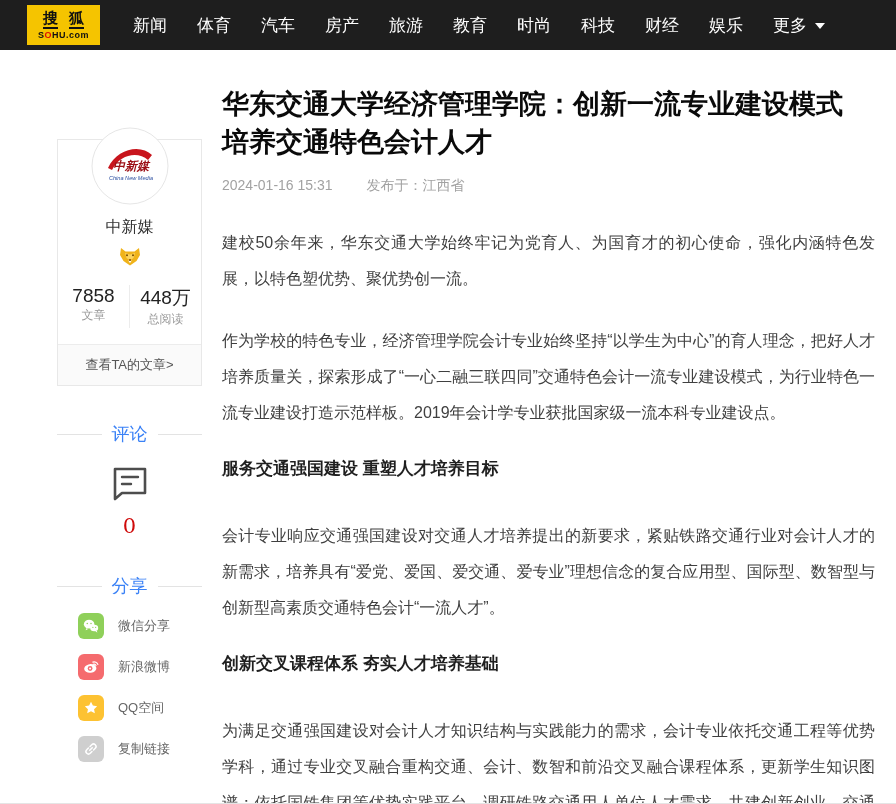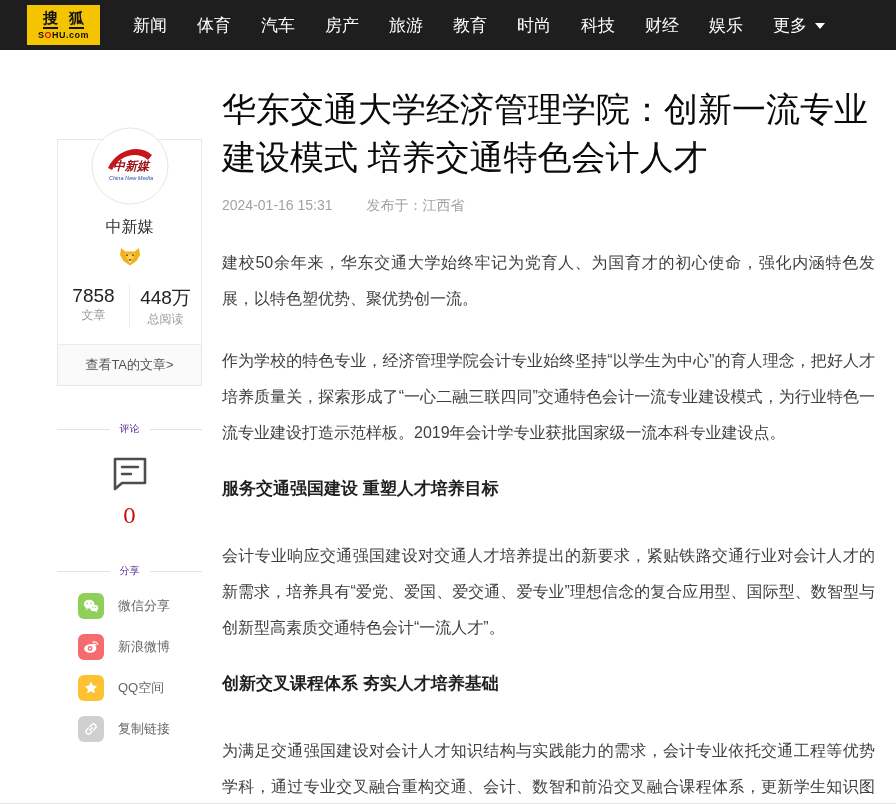--- a/index.html
+++ b/index.html
@@ -31,31 +31,31 @@
   .stats { display:flex; margin-top:15px; padding-bottom:16px; }
   .stat { flex:1; }
   .stat:first-child { border-right:1px solid #ececec; }
   .stat-value { font-size:19px; color:#222; }
   .stat-label { font-size:12px; color:#999; margin-top:0; }
   .card-footer { border-top:1px solid #ececec; background:#fafafa; padding:11px 0; font-size:13px; color:#555; cursor:pointer; }
 
   
   .side-divider { display:flex; align-items:center; margin-top:36px; }
   .side-divider .line { flex:1; height:1px; background:#e3e3e3; }
-  .side-divider .txt { padding:0 10px; font-size:10px; color:#4c1d95; }
+  .side-divider .txt { padding:0 10px; font-size:18px; color:#3b82f6; }
   .comment-block { text-align:center; }
   .comment-icon { margin-top:20px; cursor:pointer; display:inline-block; }
   .comment-count { margin-top:8px; font-size:21px; color:#cf0a0a; font-family:"DejaVu Serif",serif; }
   .share-list { margin-top:8px; padding-left:21px; }
   .share-item { display:flex; align-items:center; margin-top:15px; height:26px; cursor:pointer; }
   .share-badge { width:26px; height:26px; border-radius:6px; display:flex; align-items:center; justify-content:center; flex:0 0 26px; }
   .share-label { margin-left:14px; font-size:13px; color:#666; }
 
   
-  .article-title { font-size:34px; line-height:1.42; color:#0a0a0a; font-weight:normal; }
+  .article-title { font-size:27px; line-height:1.42; color:#0a0a0a; font-weight:bold; }
   .article-meta { margin-top:15px; display:flex; font-size:14px; color:#a2a2a2; }
   .article-meta .meta-loc { margin-left:34px;text-align:center; }
   .article-body { margin-top:30px; }
   .article-body p { font-size:16px; color:#404040; line-height:36px; margin-bottom:26px; text-align:justify; }
   .article-body h2 { font-size:17px; color:#1f1f1f; font-weight:bold; margin:14px 0 38px; }
 </style>
 </head>
 <body>
 
 <div class="page">

